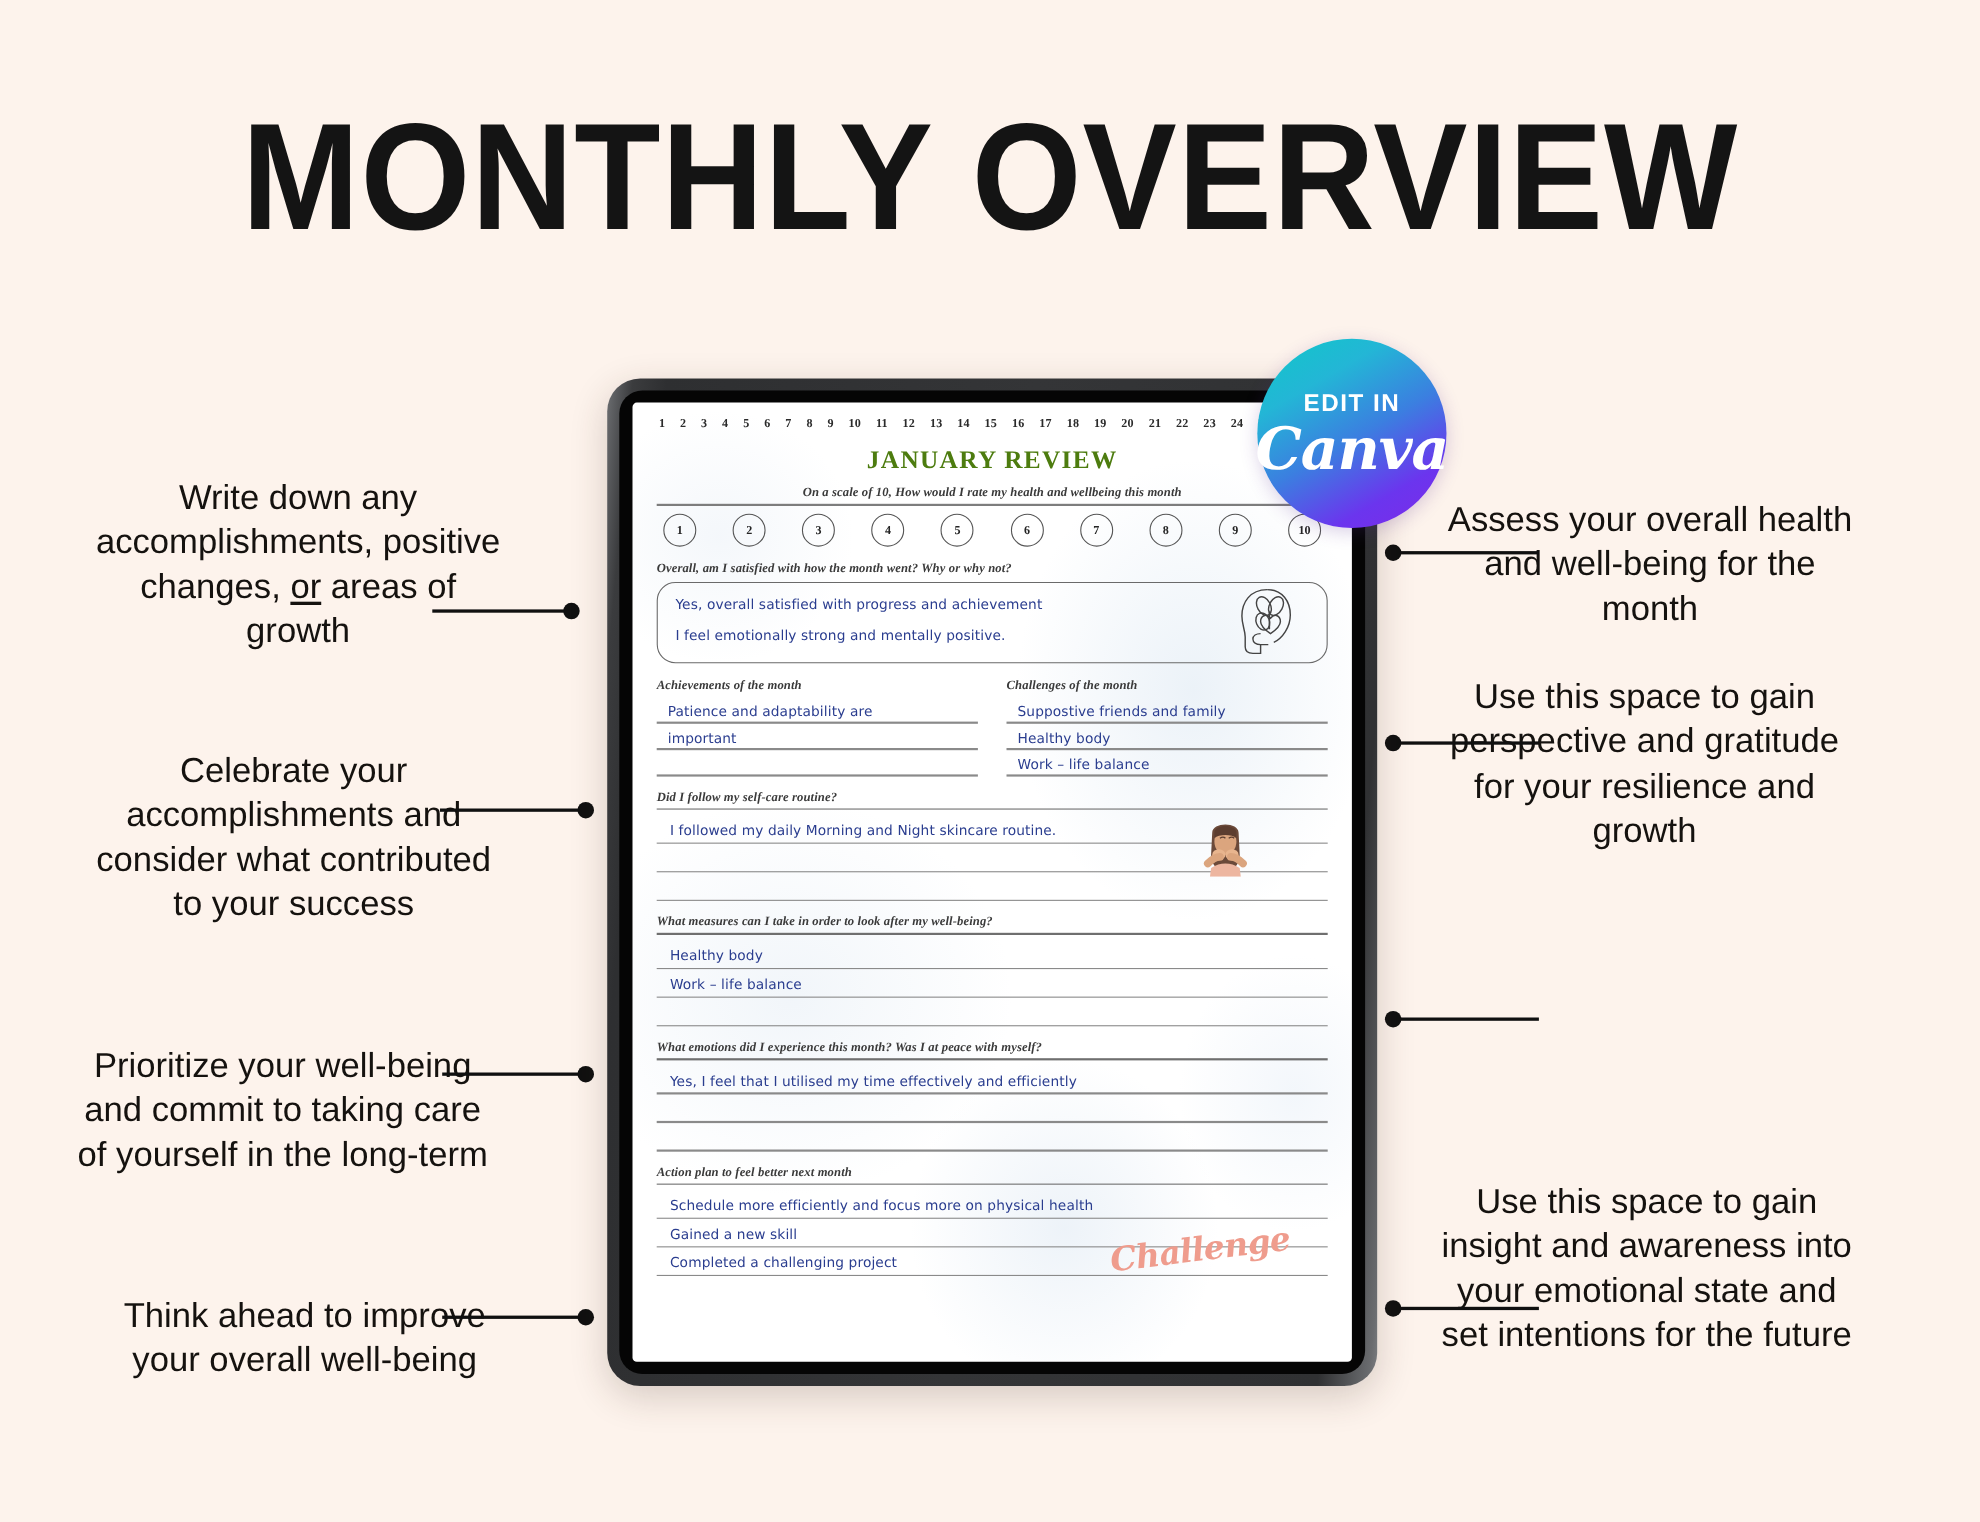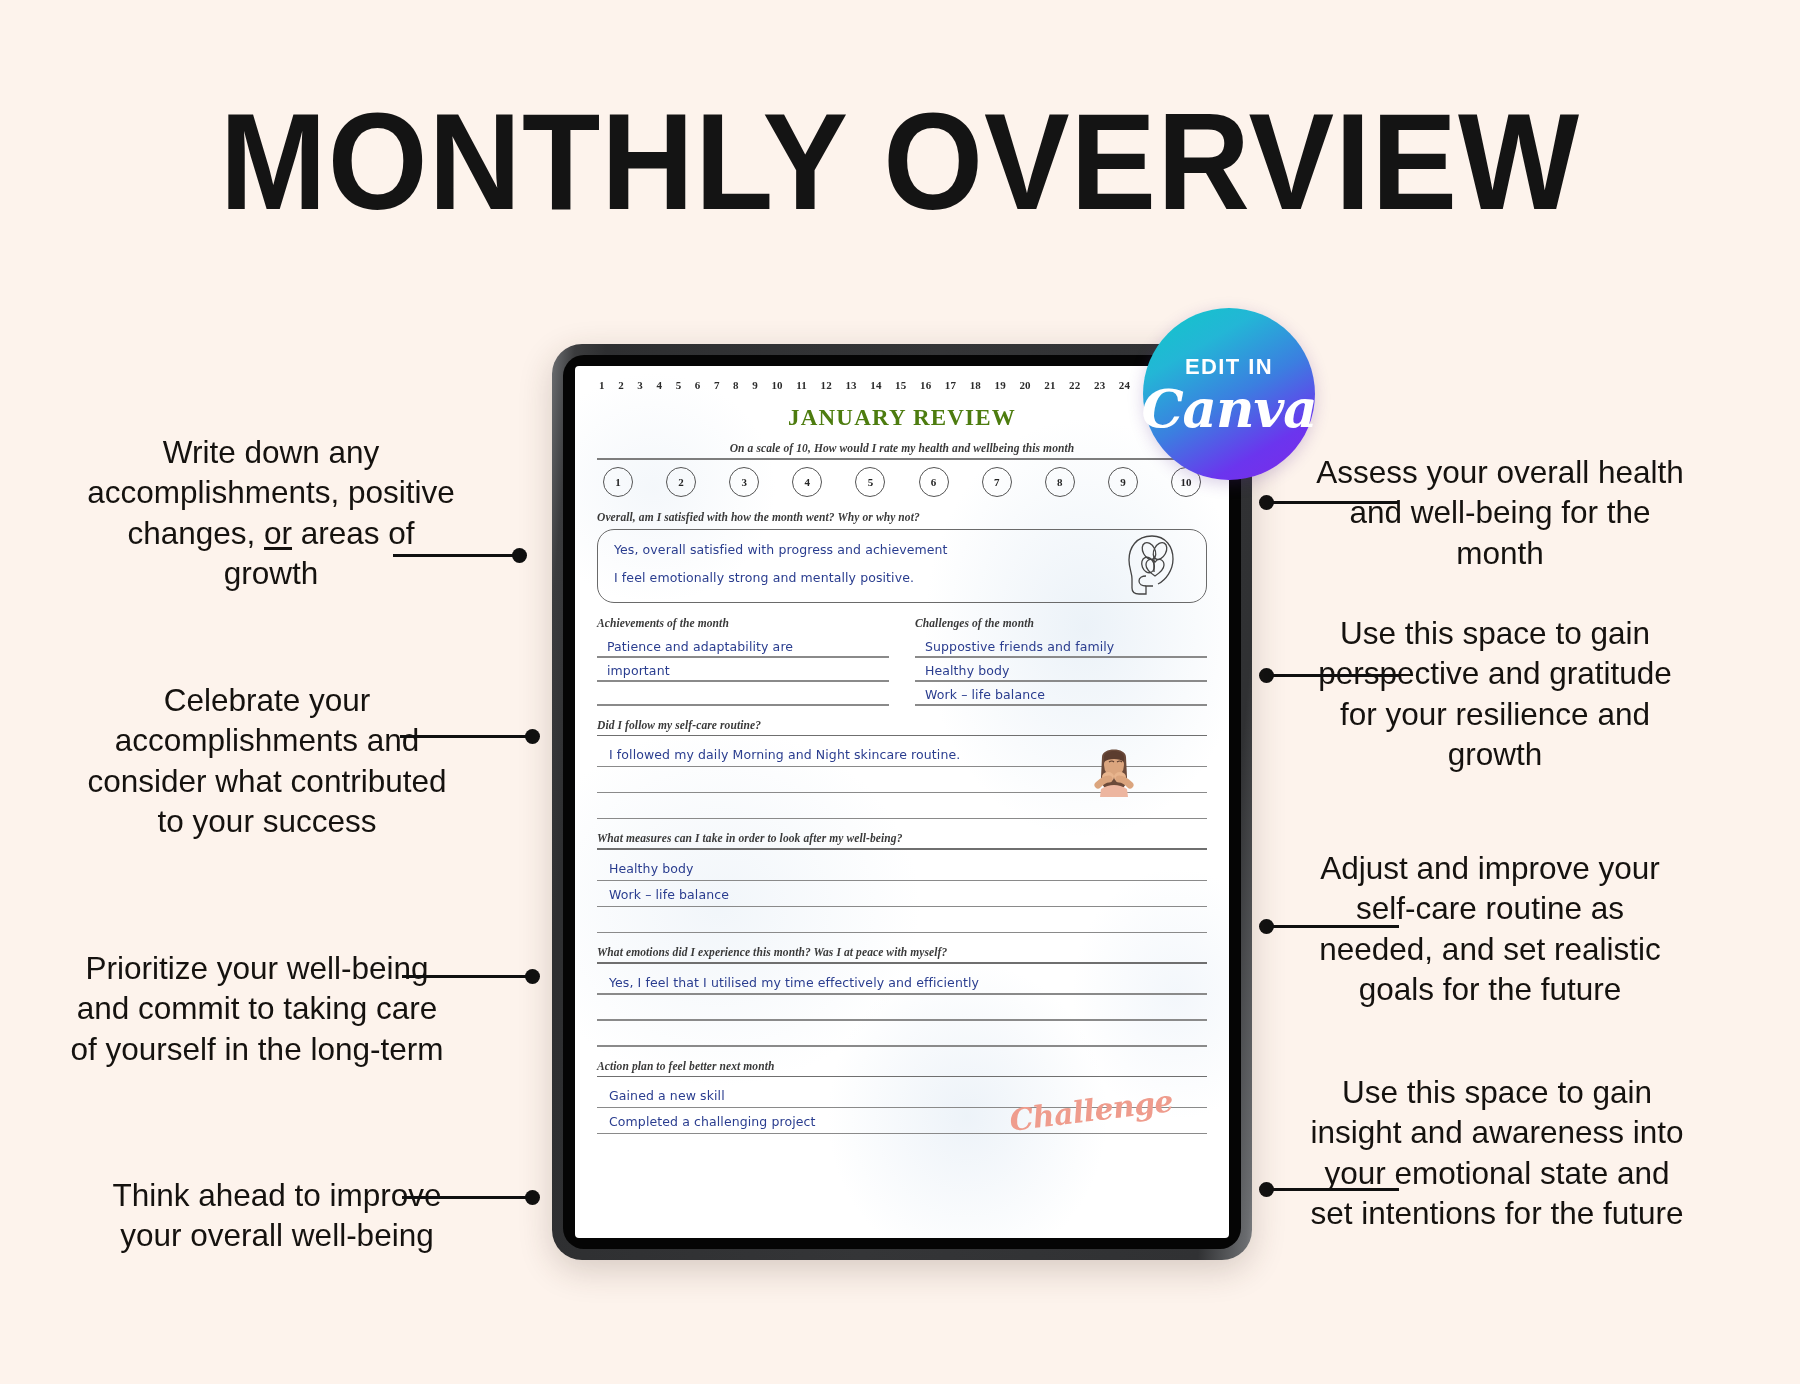--- a/index.html
+++ b/index.html
@@ -281,21 +281,20 @@
 
   <div id="page-title">MONTHLY OVERVIEW</div>
 
   <div class="ann ann-left" id="ann-l1"><span><span>Write down any accomplishments, positive changes, </span><span class="u">or</span><span> areas of growth</span></span></div>
   <div class="ann ann-left" id="ann-l2">Celebrate your accomplishments and consider what contributed to your success</div>
   <div class="ann ann-left" id="ann-l3">Prioritize your well-being and commit to taking care of yourself in the long-term</div>
   <div class="ann ann-right" id="ann-r1">Assess your overall health and well-being for the month</div>
 
   <div class="ann ann-left" id="ann-l4">Think ahead to improve your overall well-being</div>
   <div class="ann ann-right" id="ann-r2">Use this space to gain perspective and gratitude for your resilience and growth</div>
-  <div class="ann ann-right" id="ann-r3">Adjust and improve your self-care routine as needed, and set realistic goals for the future</div>
   <div class="ann ann-right" id="ann-r4">Use this space to gain insight and awareness into your emotional state and set intentions for the future</div>
 
   <div class="leader to-right" id="lead-l1">
       <span class="dot"></span>
     </div>
   <div class="leader to-right" id="lead-l2">
       <span class="dot"></span>
     </div>
   <div class="leader to-right" id="lead-l3">
       <span class="dot"></span>
@@ -496,20 +495,24 @@
                   <span class="bar"></span>
                 </div>
               </div>
           </div>
 
           <div class="section" style="position:relative;">
             <div class="prompt">Action plan to feel better next month</div>
             <div class="topbar"></div>
             <div class="body" id="action-lines">
                 <div class="line-row">
+                  <span class="hand">Schedule more efficiently and focus more on physical health</span>
+                  <span class="bar"></span>
+                </div>
+                <div class="line-row">
                   <span class="hand">Gained a new skill</span>
                   <span class="bar"></span>
                 </div>
                 <div class="line-row">
                   <span class="hand">Completed a challenging project</span>
                   <span class="bar"></span>
                 </div>
               </div>
             <div id="challenge-sticker">Challenge</div>
           </div>

